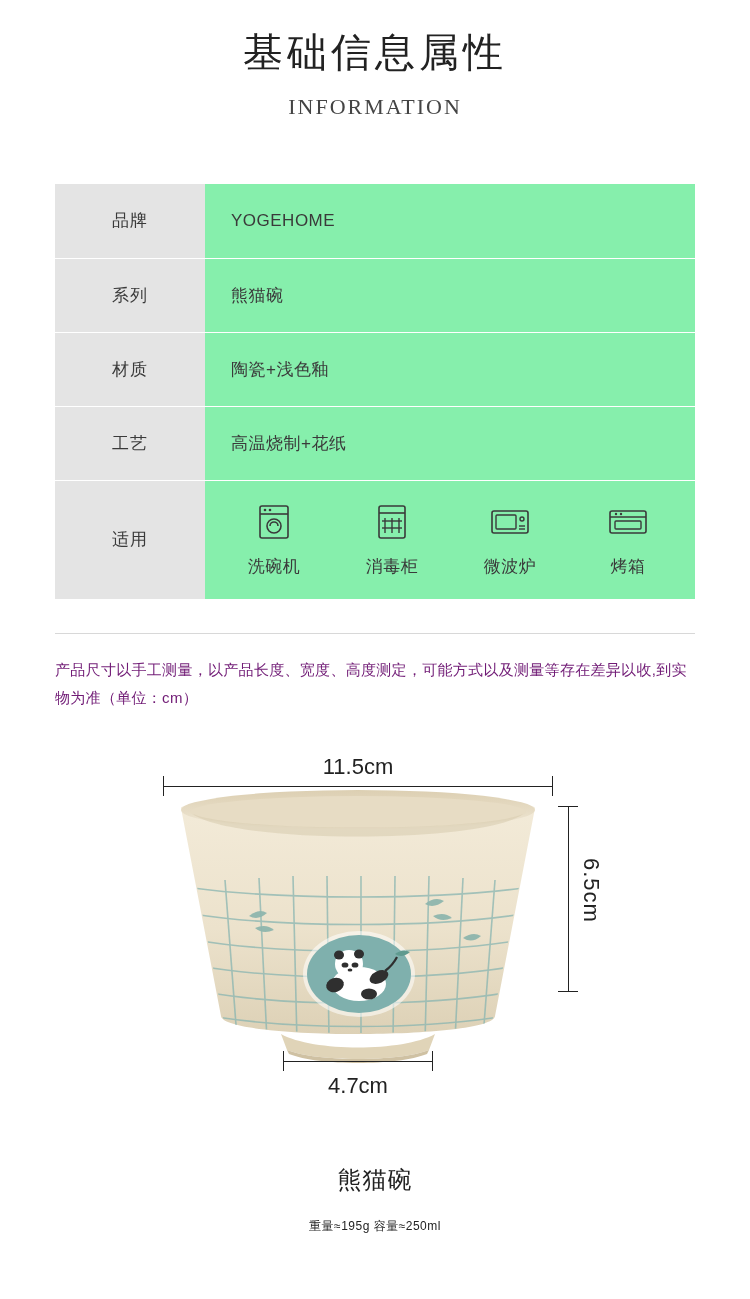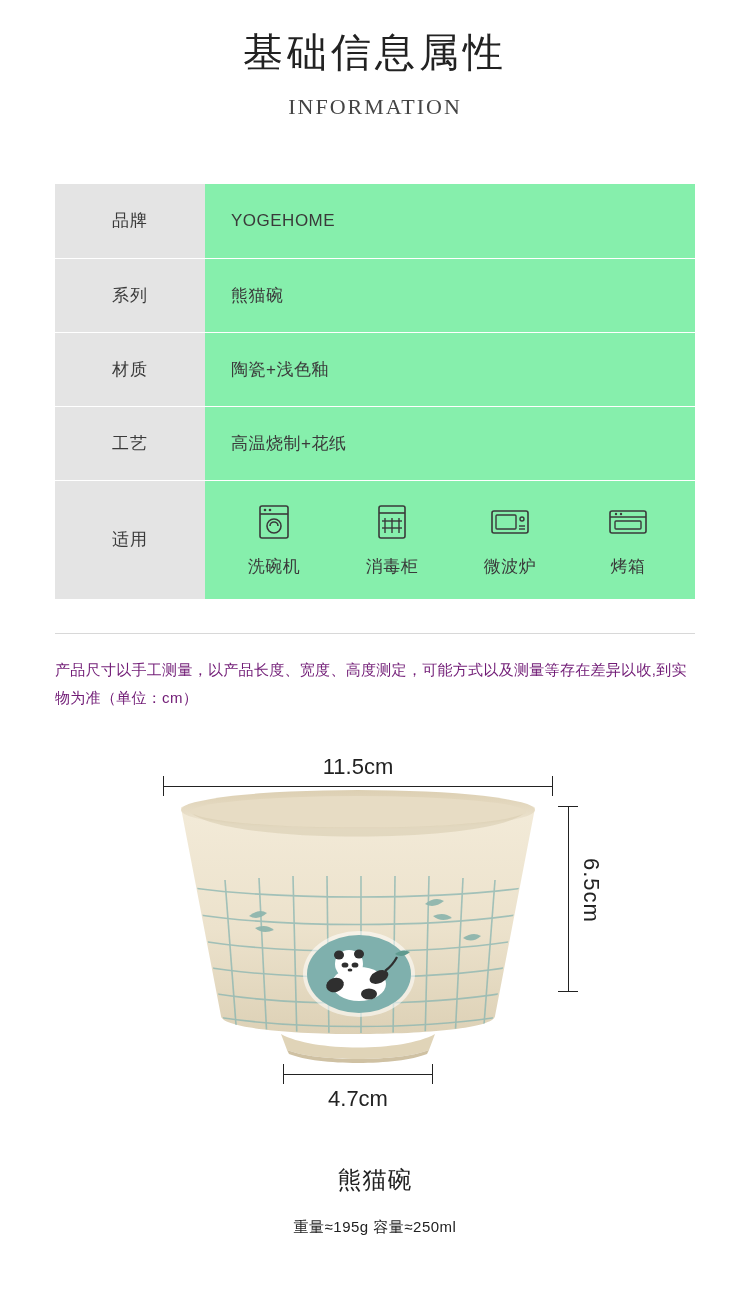--- a/index.html
+++ b/index.html
@@ -192,21 +192,21 @@
     font-size: 22px;
     color: #222;
     writing-mode: vertical-rl;
     text-orientation: mixed;
     letter-spacing: 1px;
   }
 
   .dim-bottom {
     position: absolute;
     left: 283px;
-    top: 336px;
+    top: 323px;
     width: 150px;
     height: 56px;
   }
   .dim-bottom .line {
     position: absolute;
     top: 0;
     left: 0;
     width: 150px;
     height: 1px;
     background: #222;
@@ -234,21 +234,21 @@
     margin-top: 6px;
     text-align: center;
   }
   .caption .name {
     font-size: 24px;
     color: #222;
     letter-spacing: 1px;
   }
   .caption .specs {
     margin-top: 22px;
-    font-size: 15px;
+    font-size: 12px;
     color: #222;
     letter-spacing: 0.5px;
   }
 </style>
 </head>
 <body>
 
 <div class="page">
 
   <div class="header">

